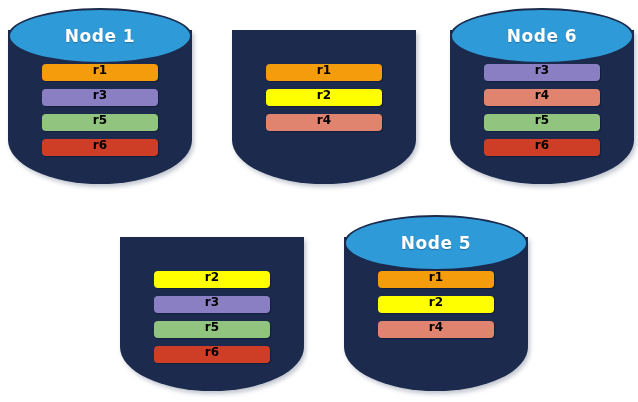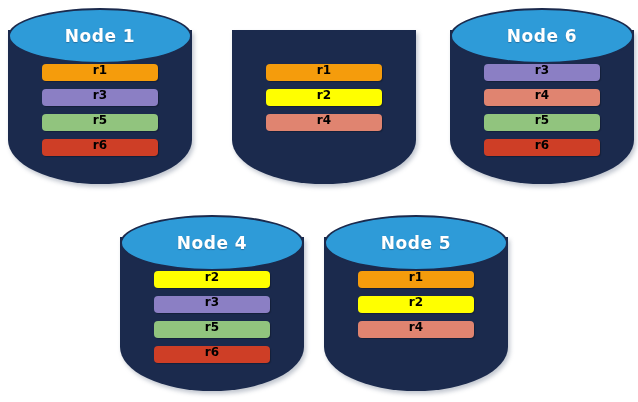--- a/index.html
+++ b/index.html
@@ -86,21 +86,21 @@
     line-height: 1;
     box-shadow: 1px 1px 1px rgba(0,0,0,0.25);
   }
 
   
   #node-1 { left: 8px;   top: 8px; }
   #node-2 { left: 232px; top: 8px; }
   #node-3 { left: 450px; top: 8px; }
   
   #node-4 { left: 120px; top: 215px; }
-  #node-5 { left: 324px; top: 215px; }
+  #node-5 { left: 344px; top: 215px; }
 </style>
 </head>
 <body style="background: rgb(255, 255, 255);">
 
 <div id="canvas">
 
   <div class="node" id="node-1">
     <div class="cyl-body"></div>
     <div class="cyl-top">
       <span class="node-label">Node  1</span>
@@ -152,23 +152,20 @@
           <span>r5</span>
         </div>
         <div class="replica" style="background: rgb(206, 62, 38);">
           <span>r6</span>
         </div>
       </div>
   </div>
 
   <div class="node" id="node-4">
     <div class="cyl-body"></div>
-    <div class="cyl-top">
-      <span class="node-label">Node  4</span>
-    </div>
     <div class="replica-stack">
         <div class="replica" style="background: rgb(255, 255, 0);">
           <span>r2</span>
         </div>
         <div class="replica" style="background: rgb(139, 127, 196);">
           <span>r3</span>
         </div>
         <div class="replica" style="background: rgb(145, 196, 126);">
           <span>r5</span>
         </div>

